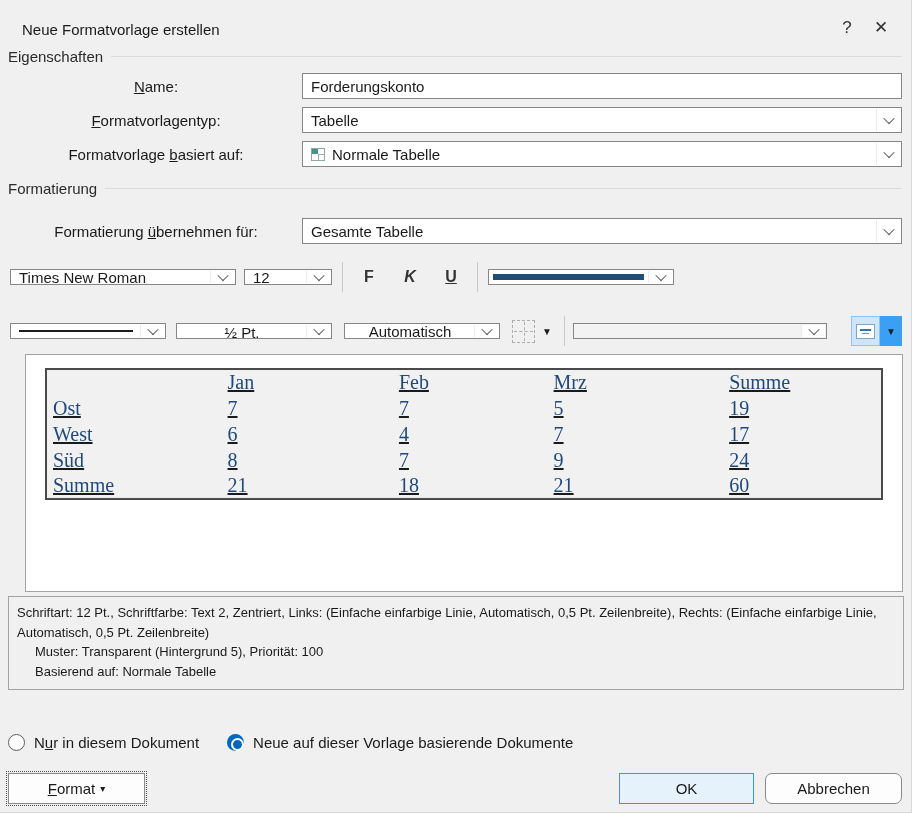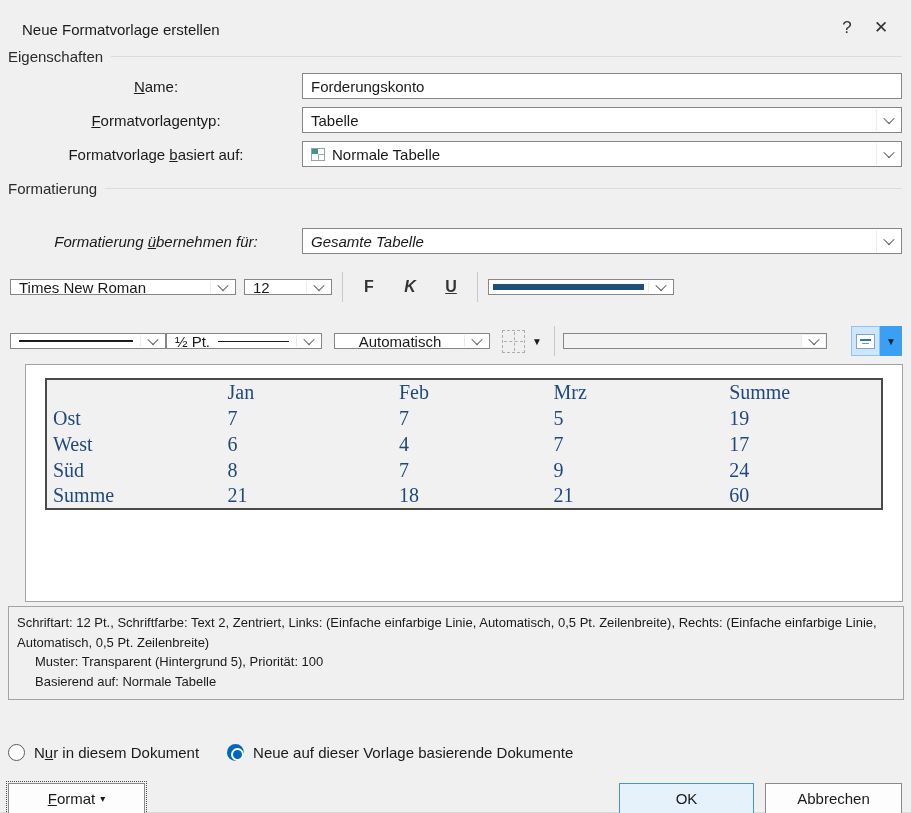--- a/index.html
+++ b/index.html
@@ -55,38 +55,38 @@
   .grid-ico::after  { content:""; position:absolute; top:50%; left:1px; right:1px; border-top:1px dashed #adadad; }
   .dd-arrow { font-size:10px; color:#1a1a1a; margin-left:7px; }
   
   .align-split { display:flex; margin-left:12px; height:30px; flex:none; }
   .align-main { width:29px; background:#cfe6fa; border:1px solid #8ec3f2; display:flex; align-items:center; justify-content:center; }
   .align-ico { width:19px; height:15px; background:#fff; border:1px solid #7aa7cf; position:relative; }
   .align-ico::before { content:""; position:absolute; left:3px; right:3px; top:4px; border-top:2px solid #2e75b5; }
   .align-ico::after  { content:""; position:absolute; left:5px; right:5px; top:8px; border-top:1.5px solid #5b9bd5; }
   .align-dd { width:22px; background:#3ba0f3; display:flex; align-items:center; justify-content:center; font-size:10px; color:#10212e; }
   
-  .preview-pane { margin:6px 9px 0 25px; height:238px; background:#fff; border:1px solid #a3a3a3; padding:13px 19px 0 19px; }
+  .preview-pane { margin:6px 9px 0 25px; height:238px; background:#fff; border:1px solid #a3a3a3; padding:13px 19px 0 19px;text-decoration:underline; }
   .preview-table { width:100%; border-collapse:collapse; border:2px solid #4a4a4a; background:#f1f1f1; font-family:"Liberation Serif", serif; font-size:20px; }
   .preview-table td { height:26px; padding:0 2px 0 6px; white-space:nowrap; }
   
   .desc-box { margin:4px 8px 0 8px; border:1px solid #a3a3a3; padding:6px 8px 8px 8px; font-size:13px; line-height:1.5; color:#1a1a1a; }
   .desc-indent { padding-left:18px; }
   
   .radio-row { display:flex; align-items:center; margin:44px 10px 0 8px; }
   .radio { display:flex; align-items:center; margin-right:28px; }
   .radio-circle { width:17px; height:17px; border-radius:50%; border:1px solid #5a5a5a; background:#fff; margin-right:9px; flex:none; }
   .radio-circle.on { border:none; background:#0067c0; position:relative; }
   .radio-circle.on::after { content:""; position:absolute; left:4px; top:4px; width:9px; height:9px; border-radius:50%; border:2px solid #fff; background:#0067c0; }
   
   .button-row { display:flex; align-items:center; margin:22px 10px 0 8px; }
   .btn { height:31px; display:flex; align-items:center; justify-content:center; font-size:15px; background:#fdfdfd; border:1px solid #8a8a8a; }
   .btn-format { width:137px; outline:1px dotted #4a4a4a; outline-offset:1px; }
   .btn-ok { width:135px; margin-left:auto; background:#e5f1fb; border:1px solid #3f95e4; }
-  .btn-cancel { width:137px; margin-left:11px; }
+  .btn-cancel { width:137px; margin-left:11px;border-radius:7px; }
 </style>
 </head>
 <body>
 
 <div class="titlebar">
   <div class="title">Neue Formatvorlage erstellen</div>
   <div class="cap-btn">?</div>
   <div class="cap-btn">✕</div>
 </div>
 
@@ -121,21 +121,21 @@
         <span class="chev"></span>
       </span>
   </div>
 </div>
 
 <div class="group-header" style="margin-top:13px;">
   <span>Formatierung</span>
   <span class="rule"></span>
 </div>
 
-<div class="form-row" style="margin-top:31px;font-style:italic;">
+<div class="form-row" style="margin-top:21px;">
   <div class="form-label"><span>Formatierung </span><span class="acc">ü</span><span>bernehmen für:</span></div>
   <div class="field combo">
     <span>Gesamte Tabelle</span>
     <span class="combo-btn">
         <span class="chev"></span>
       </span>
   </div>
 </div>
 
 <div class="toolbar">
@@ -164,21 +164,21 @@
   </div>
 </div>
 
 <div class="toolbar" style="margin-top:20px;">
   <div class="tb-combo" style="width:156px;">
     <span class="line-solid"></span>
     <span class="combo-btn">
         <span class="chev"></span>
       </span>
   </div>
-  <div class="tb-combo" style="width:156px; ">
+  <div class="tb-combo" style="width:156px; margin-left:10px;flex-direction:column;">
     <span>½ Pt.</span>
     <span class="line-thin"></span>
     <span class="combo-btn">
         <span class="chev"></span>
       </span>
   </div>
   <div class="tb-combo" style="width:156px; margin-left:12px; justify-content:center;">
     <span>Automatisch</span>
     <span class="combo-btn">
         <span class="chev"></span>

